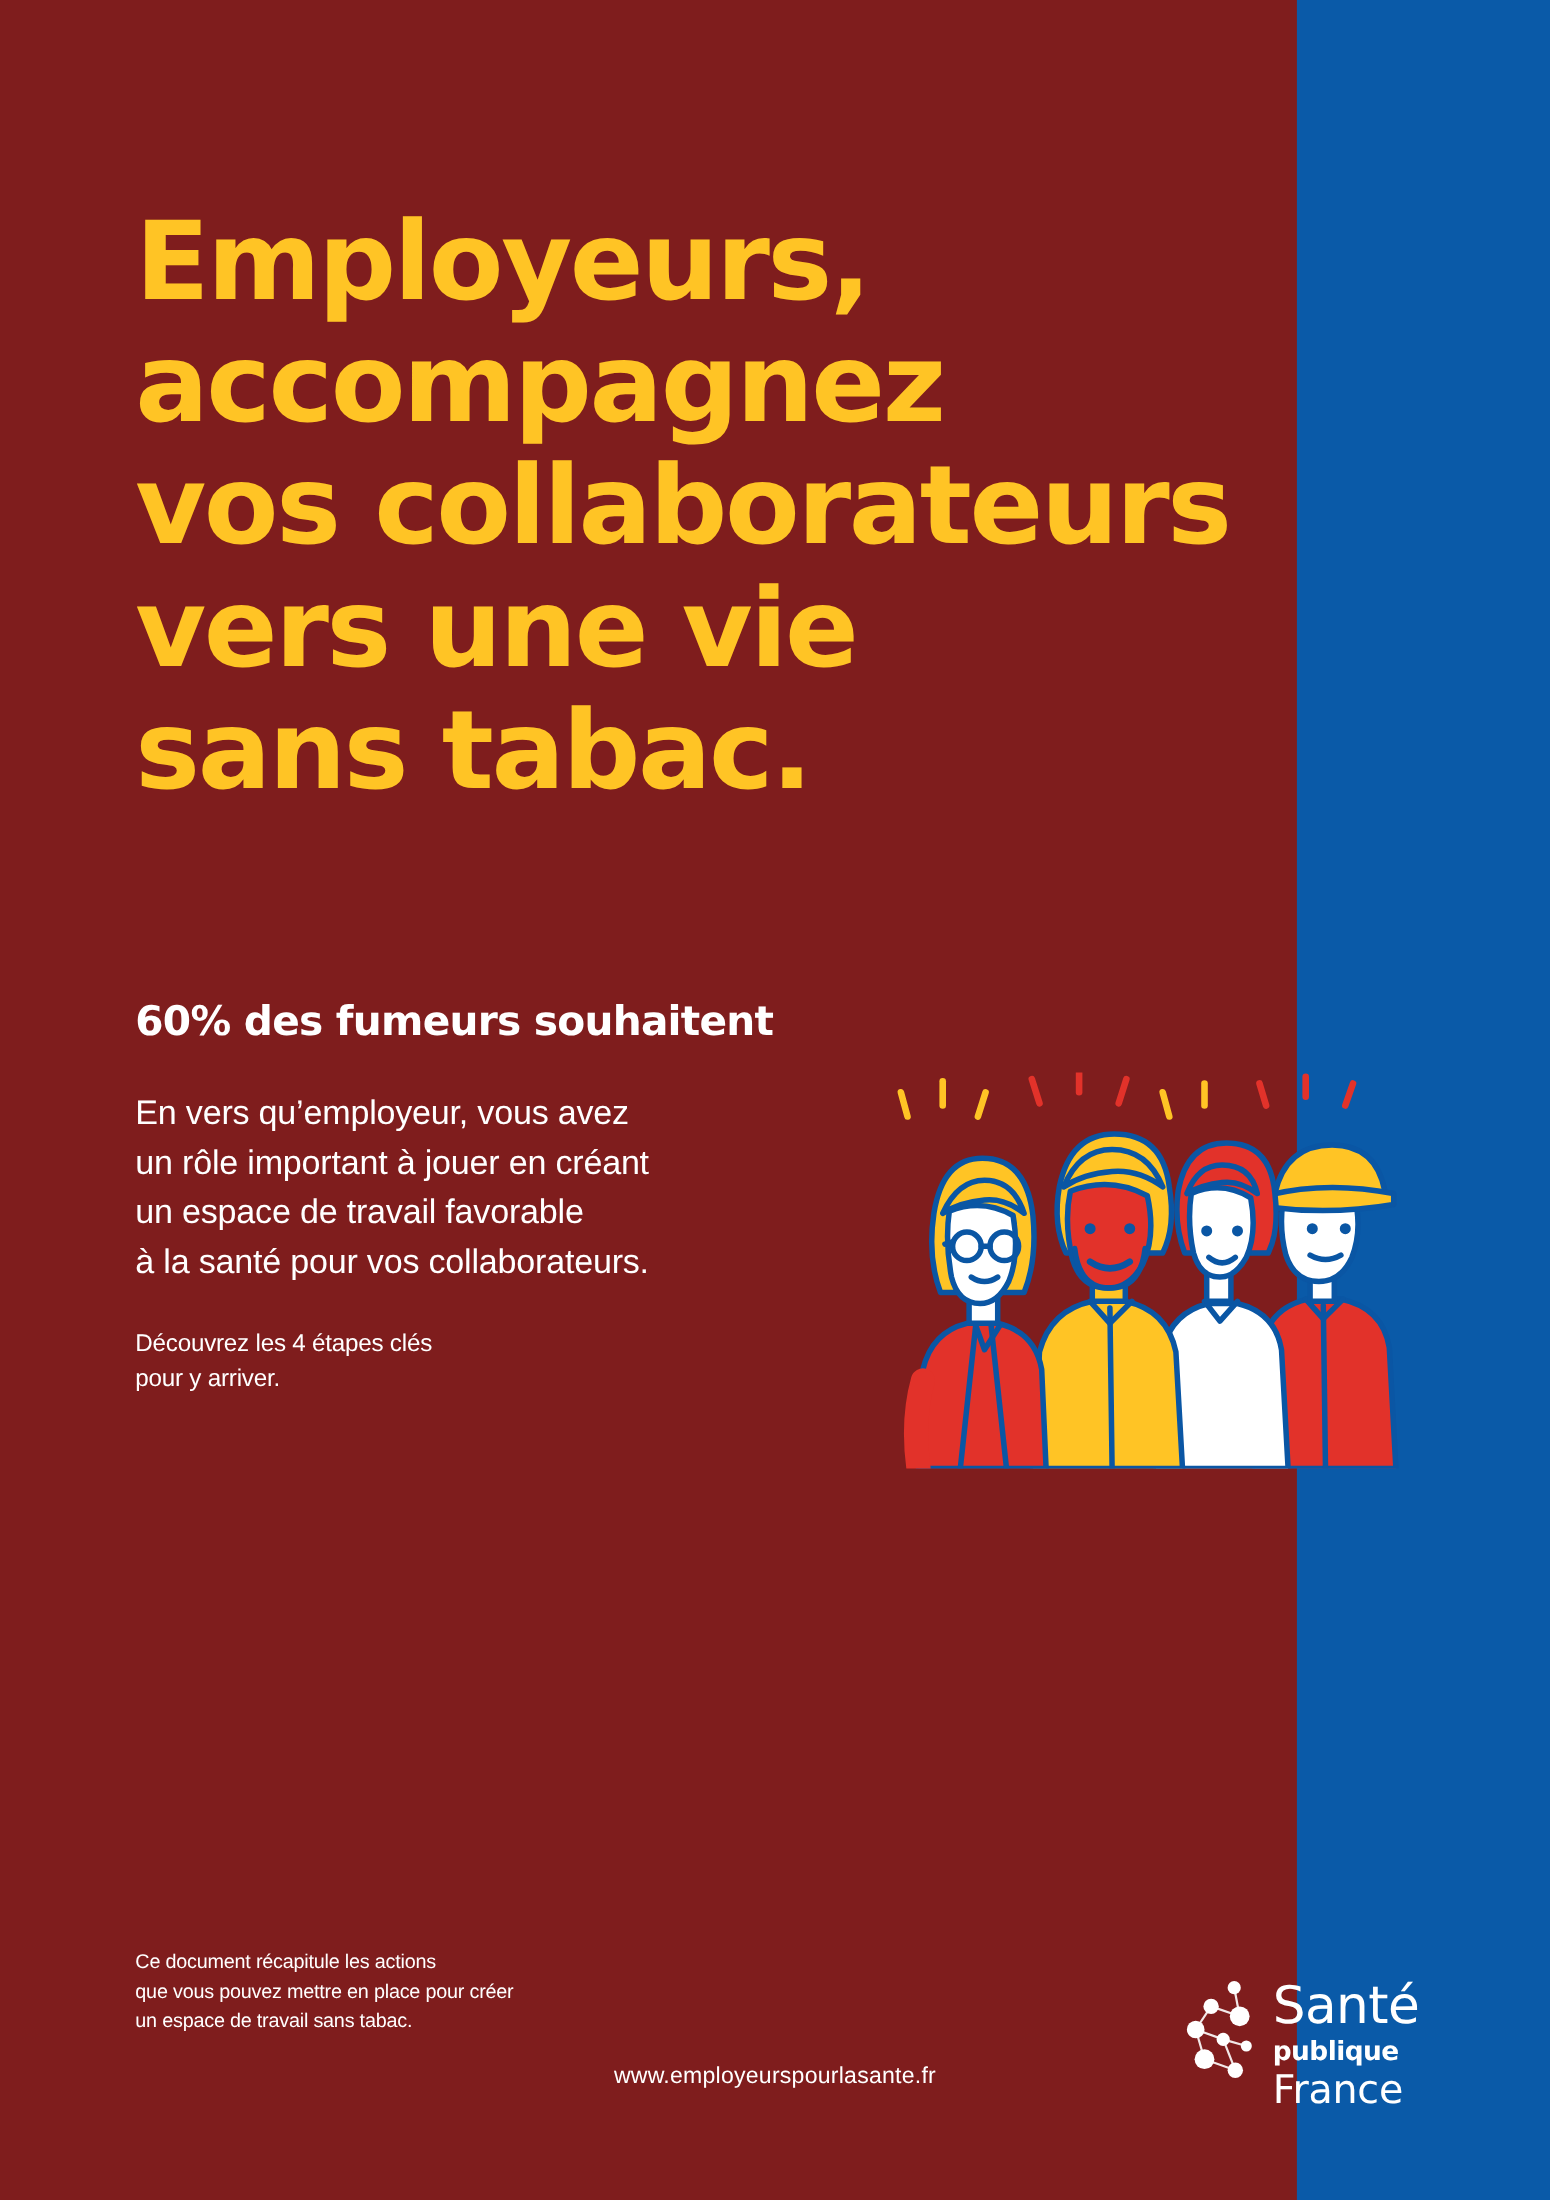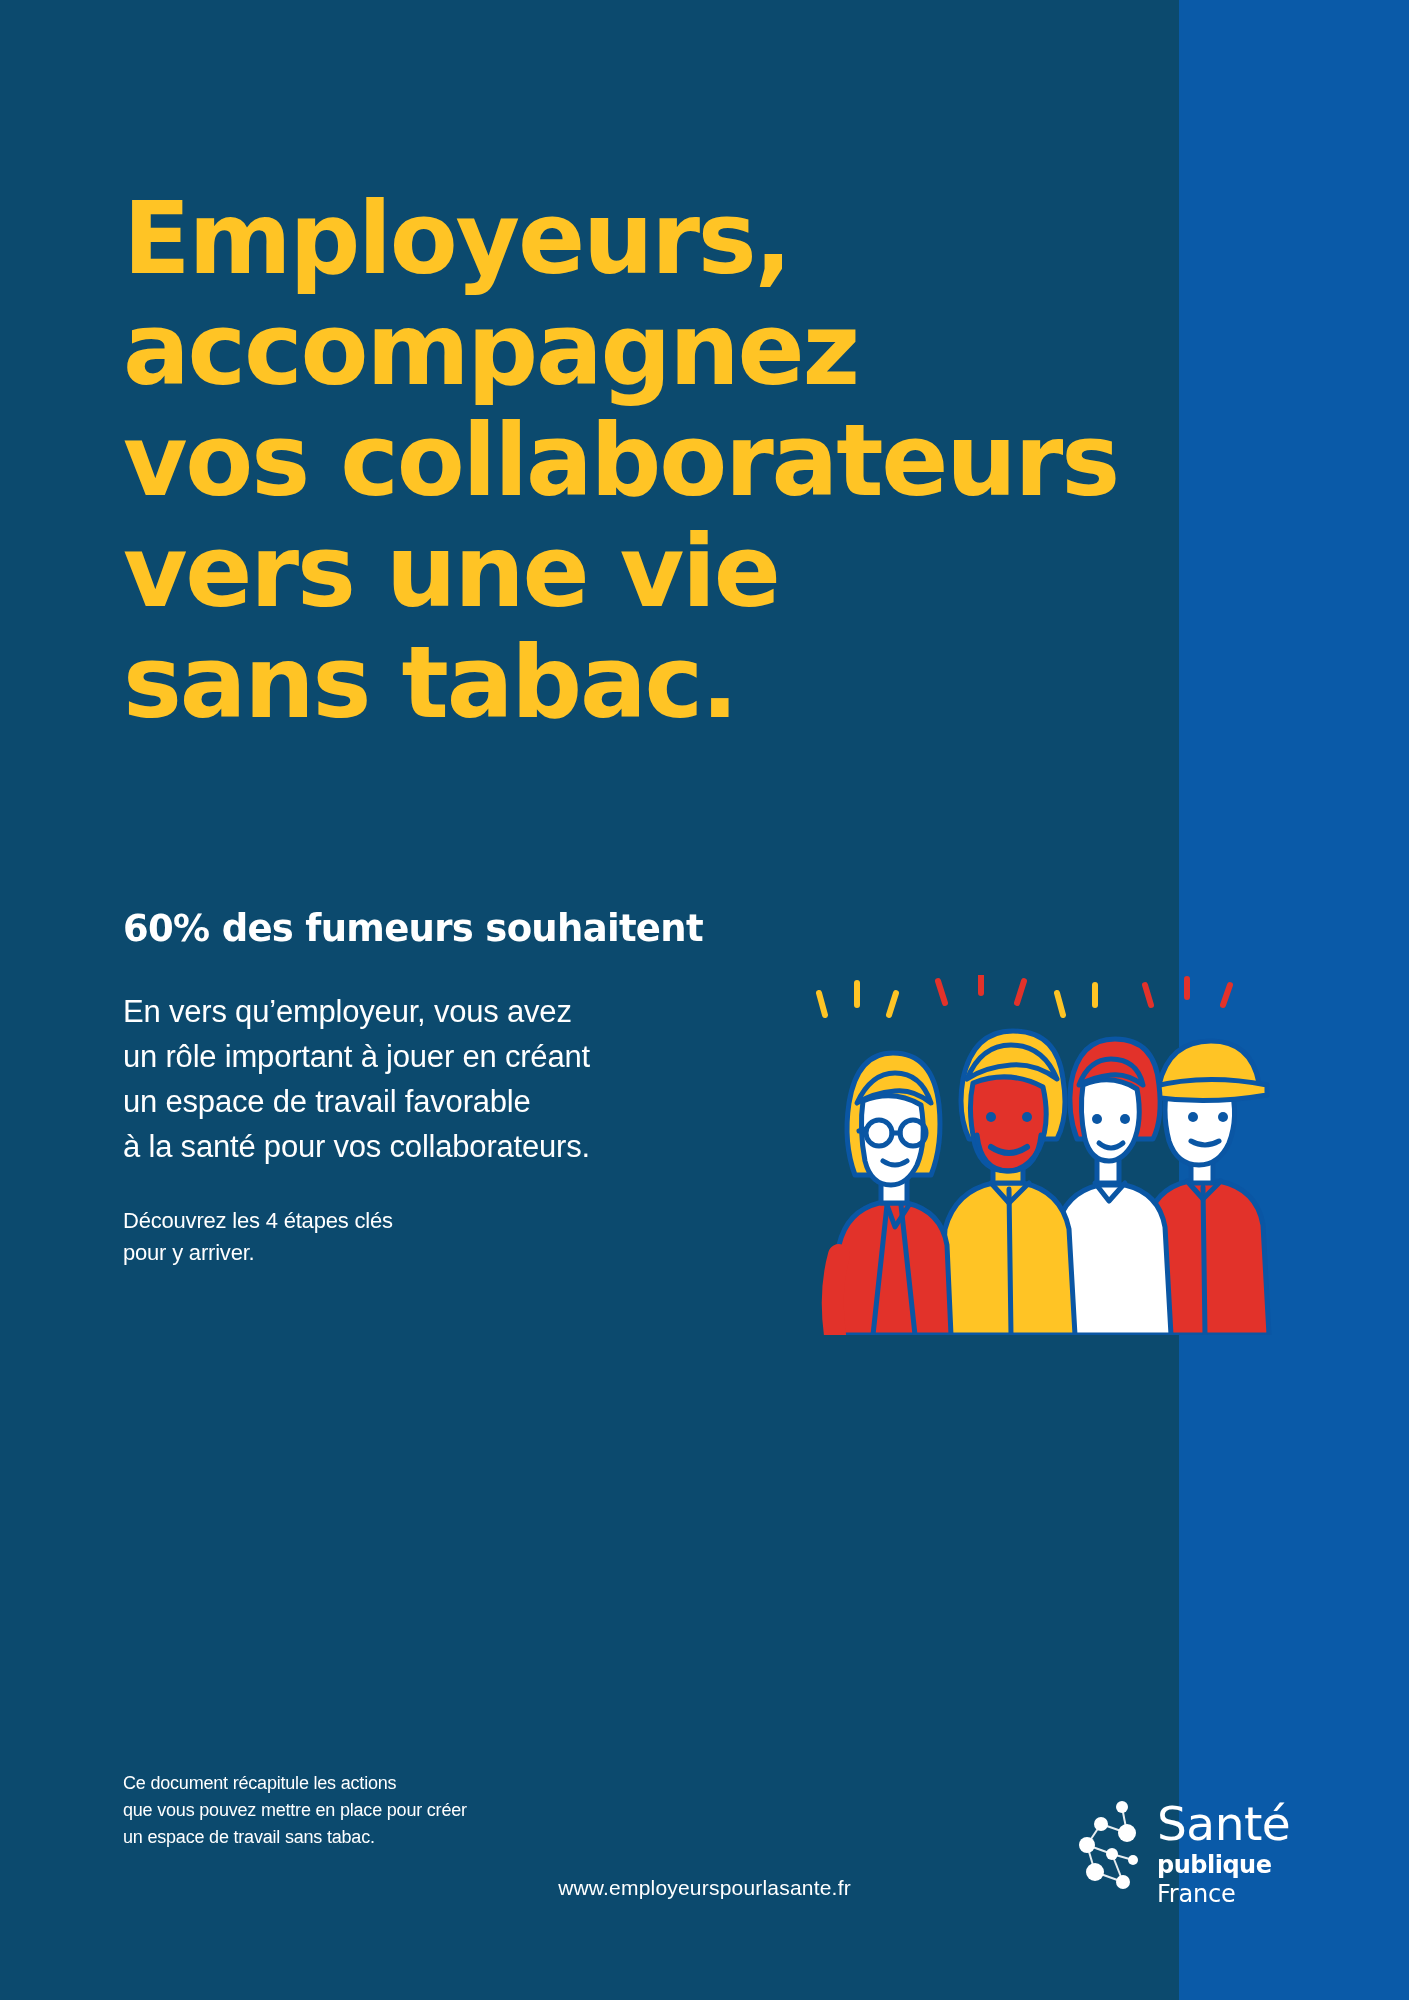--- a/index.html
+++ b/index.html
@@ -12,21 +12,21 @@
     height: 2000px;
     background: #0a5aa8;
     font-family: "Liberation Sans", sans-serif;
     overflow: hidden;
     position: relative;
   }
   .poster {
     position: relative;
     width: 1179px;
     height: 2000px;
-    background: #0c4a6e;
+    background: #7f1d1d;
     box-sizing: border-box;
     padding-left: 24px;
   }
 
   
   .headline {
     position: absolute;
     left: 123px;
     top: 118px;
     width: 1180px;
@@ -138,21 +138,21 @@
   .logo-text {
     position: absolute;
     left: 82px;
     top: 6px;
     color: #ffffff;
     font-family: "DejaVu Sans", sans-serif;
     line-height: 1.18;
   }
   .logo-text .t1 { display: block; font-weight: 400; font-size: 47px; letter-spacing: -0.5px; }
   .logo-text .t2 { display: block; font-weight: 700; font-size: 24px; letter-spacing: -0.5px; }
-  .logo-text .t3 { display: block; font-weight: 400; font-size: 24px; letter-spacing: -0.2px; }
+  .logo-text .t3 { display: block; font-weight: 400; font-size: 36px; letter-spacing: -0.2px; }
 </style>
 </head>
 <body>
 
 <div class="poster">
 
   <h1 class="headline">
     <span class="l">Employeurs,</span>
     <span class="l">accompagnez</span>
     <span class="l">vos collaborateurs</span>

